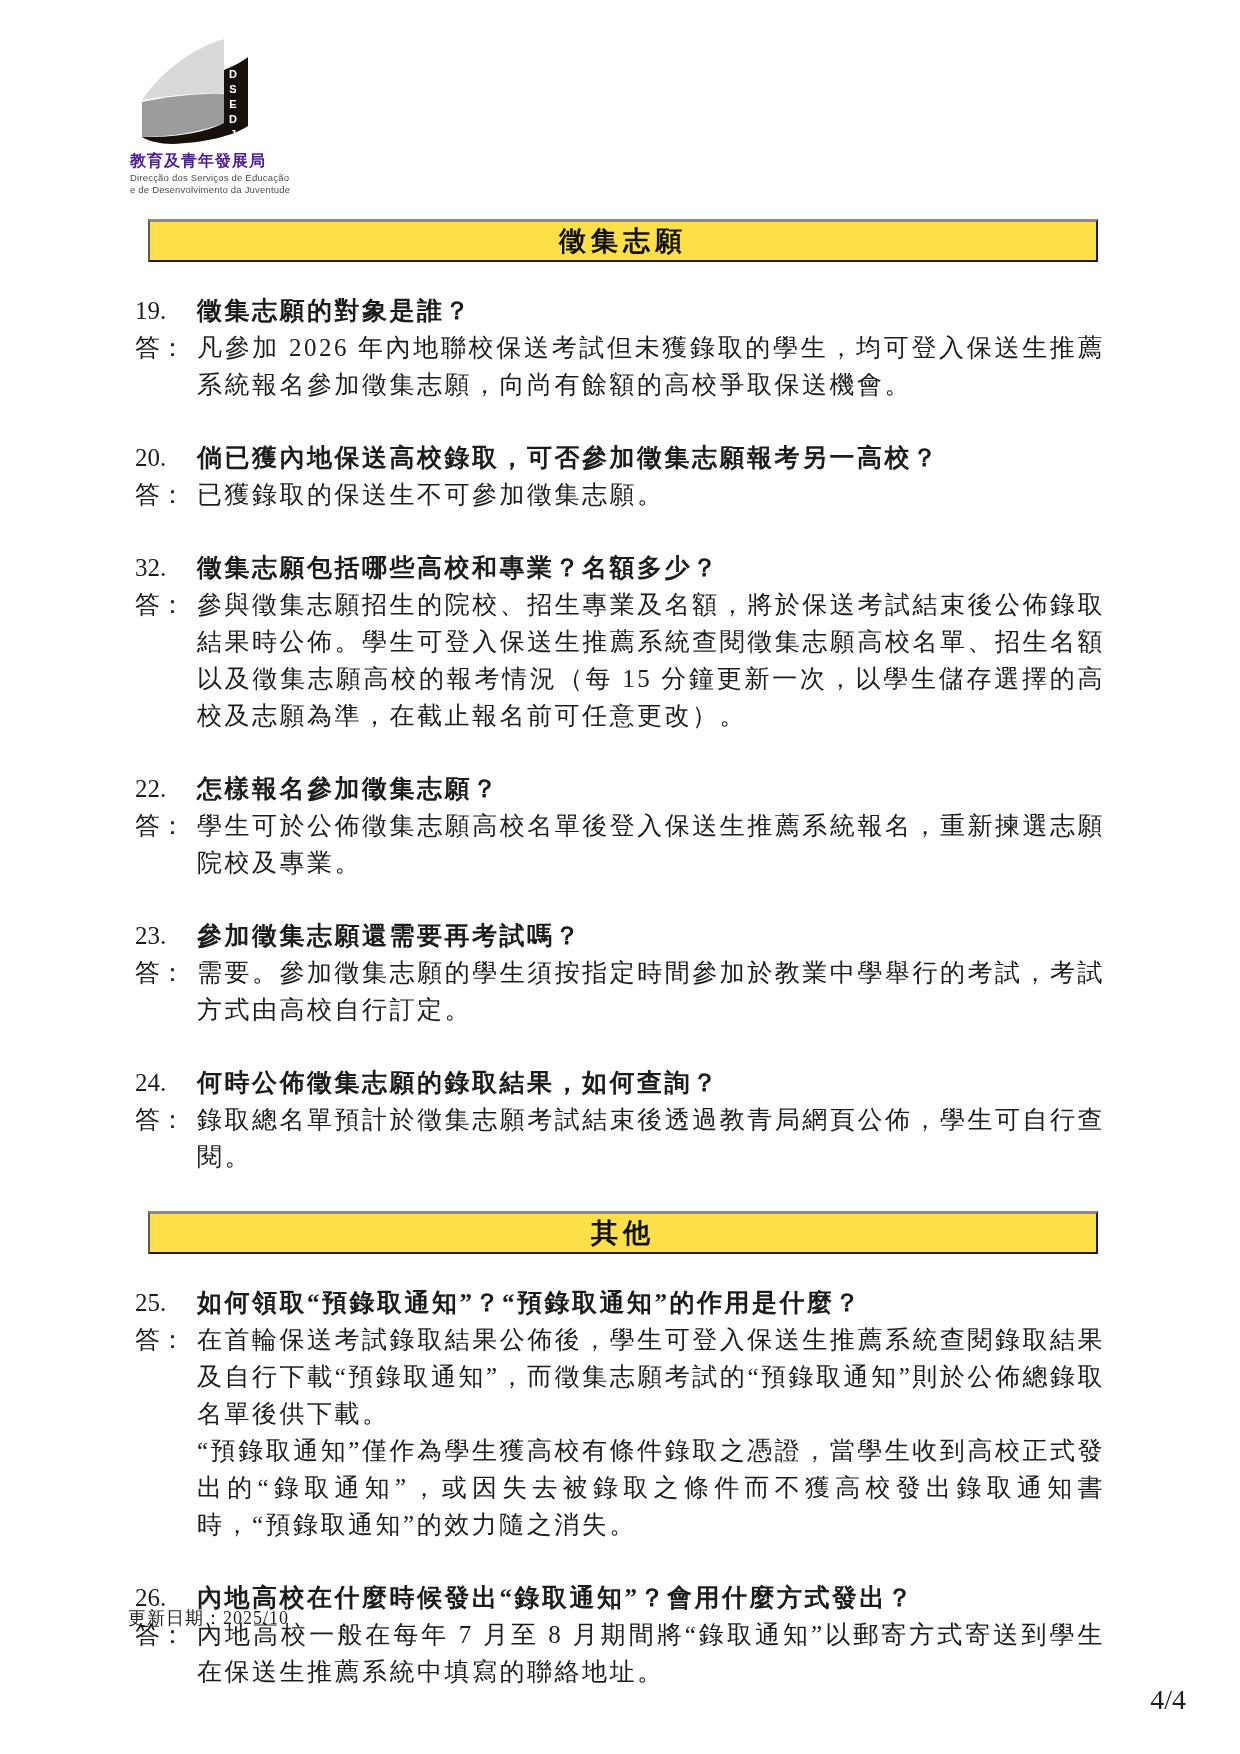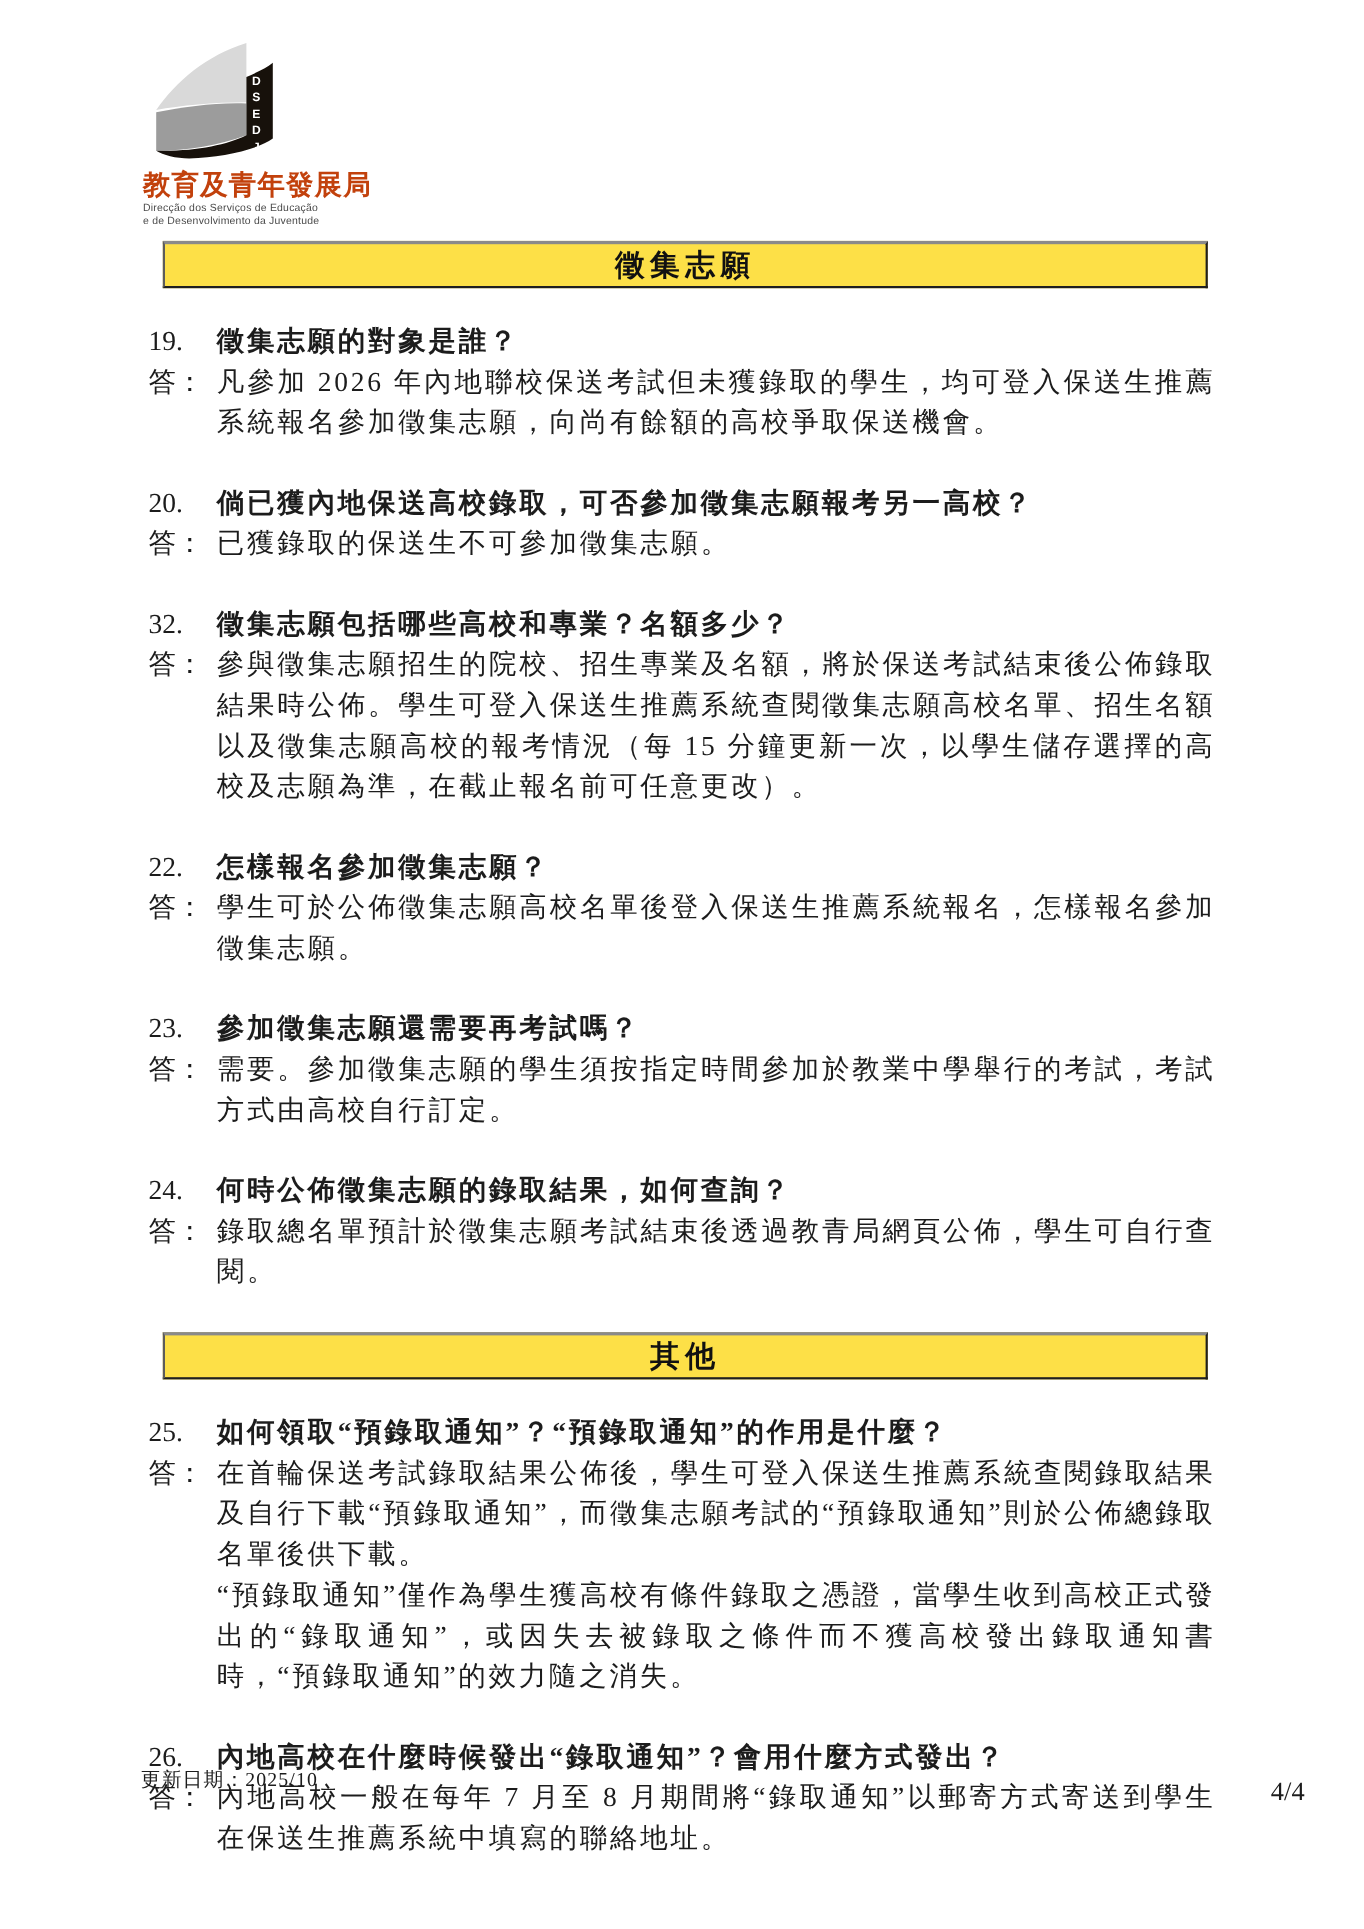--- a/index.html
+++ b/index.html
@@ -18,21 +18,21 @@
   .logo-acronym {
     position:absolute; left:97px; top:32px;
     writing-mode:vertical-rl; text-orientation:upright;
     font-family:"Liberation Sans",sans-serif;
     font-size:11px; font-weight:bold; letter-spacing:3px;
     color:#ffffff; white-space:nowrap;
   }
   .logo-zh {
     margin-top:3px;
     font-family:Liberation Mono, monospace;
-    font-weight:bold; font-size:25px; letter-spacing:1px; color:#c2410c;
+    font-weight:bold; font-size:16px; letter-spacing:1px; color:#4c1d95;
   }
   .logo-pt {
     font-family:"Liberation Sans","DejaVu Sans",sans-serif;
     font-size:9.5px; line-height:12px; color:#4a4a4a; letter-spacing:0.2px;
   }
 
   
   .content {
     position:absolute; top:219px; left:0; width:100%;
     padding:0 135px; box-sizing:border-box;
@@ -49,21 +49,21 @@
     margin-bottom:30px;
   }
   .qa { margin-bottom:36px; font-size:25px; line-height:37px; letter-spacing:2.5px; }
   .qa .row { display:grid; grid-template-columns:62px 1fr; align-items:start; }
   .qa .num { letter-spacing:0; }
   .qa .qt { font-weight:bold; }
   .qa .at p { margin:0; text-align:justify; }
 
   
   .footer-left  { position:absolute; left:128px; top:1606px; font-size:18px; letter-spacing:1px; }
-  .footer-right { position:absolute; right:54px; top:1616px; font-size:24px; letter-spacing:0; }
+  .footer-right { position:absolute; right:54px; top:1684px; font-size:28px; letter-spacing:0; }
 </style>
 </head>
 <body>
 
 <div class="page">
 
   <div class="logo-block">
     <svg class="logo-mark" viewBox="0 0 120 112" xmlns="http://www.w3.org/2000/svg" aria-hidden="true">
       <path d="M4,64 C22,38 50,14 86,3 L86,57 C56,57 26,60 4,64 Z" fill="#d9d9d9"></path>
       <path d="M4,66 C30,61 58,57 86,58 L86,87 C62,96 32,101 4,101 Z" fill="#9c9c9c"></path>
@@ -119,21 +119,21 @@
     </div>
 
     <div class="qa">
       <div class="row">
         <span class="num">22.</span>
         <span class="qt">怎樣報名參加徵集志願？</span>
       </div>
       <div class="row">
         <span class="num">答：</span>
         <div class="at">
-          <p>學生可於公佈徵集志願高校名單後登入保送生推薦系統報名，怎樣報名參加徵集志願。</p>
+          <p>學生可於公佈徵集志願高校名單後登入保送生推薦系統報名，重新揀選志願院校及專業。</p>
         </div>
       </div>
     </div>
 
     <div class="qa">
       <div class="row">
         <span class="num">23.</span>
         <span class="qt">參加徵集志願還需要再考試嗎？</span>
       </div>
       <div class="row">

